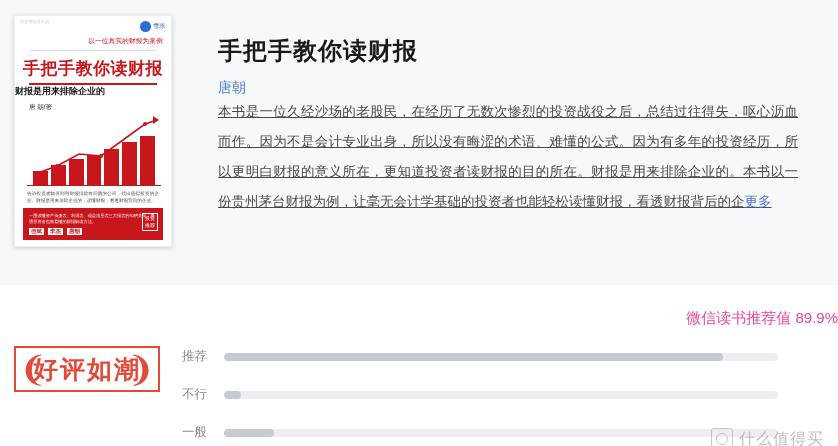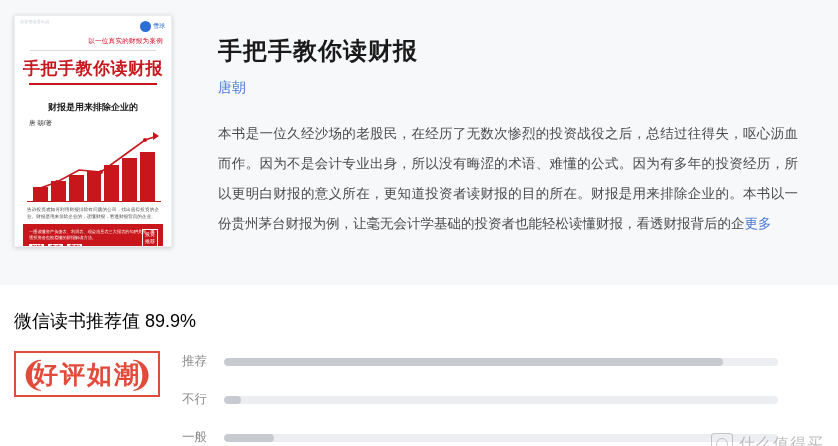--- a/index.html
+++ b/index.html
@@ -94,22 +94,21 @@
     letter-spacing: .5px;
     font-family: "Liberation Serif", serif;
   }
   .cover-title-underline {
     width: 128px;
     height: 2px;
     background: #c8161d;
     margin: 3px auto 0 auto;
   }
   .cover-sub2 {
-    margin-top: 16px;
-    text-align: center;
+    margin-top: 0;
     font-size: 9px;
     color: #1a1a1a;
     font-weight: bold;
   }
   .cover-author {
     margin-top: 5px;
     padding-left: 14px;
     font-size: 6.5px;
     color: #333;
   }
@@ -198,42 +197,43 @@
     color: #1a1a1a;
     letter-spacing: 1px;
   }
   .book-author {
     margin-top: 12px;
     font-size: 14px;
     color: #4a78d6;
     cursor: pointer;
   }
   .book-desc {
-    margin-top: 22px;
     font-size: 13.5px;
     line-height: 30px;
     color: #4a4a4a;
     text-align: justify;
     max-height: 120px;
     overflow: hidden;
     position: relative;
+    text-decoration: underline;
   }
   .book-desc .more {
     color: #4a78d6;
     cursor: pointer;
   }
 
   
   .rating-section {
     padding: 24px 0 0 14px;
     position: relative;
   }
   .rating-title {
-    font-size: 18px;
-    color: #000000;
+    font-size: 15px;
+    color: #ec4899;
+    text-align: right;
   }
   .rating-body {
     display: flex;
     margin-top: 18px;
   }
   .badge-col {
     width: 150px;
     flex: 0 0 auto;
   }
   .badge {

